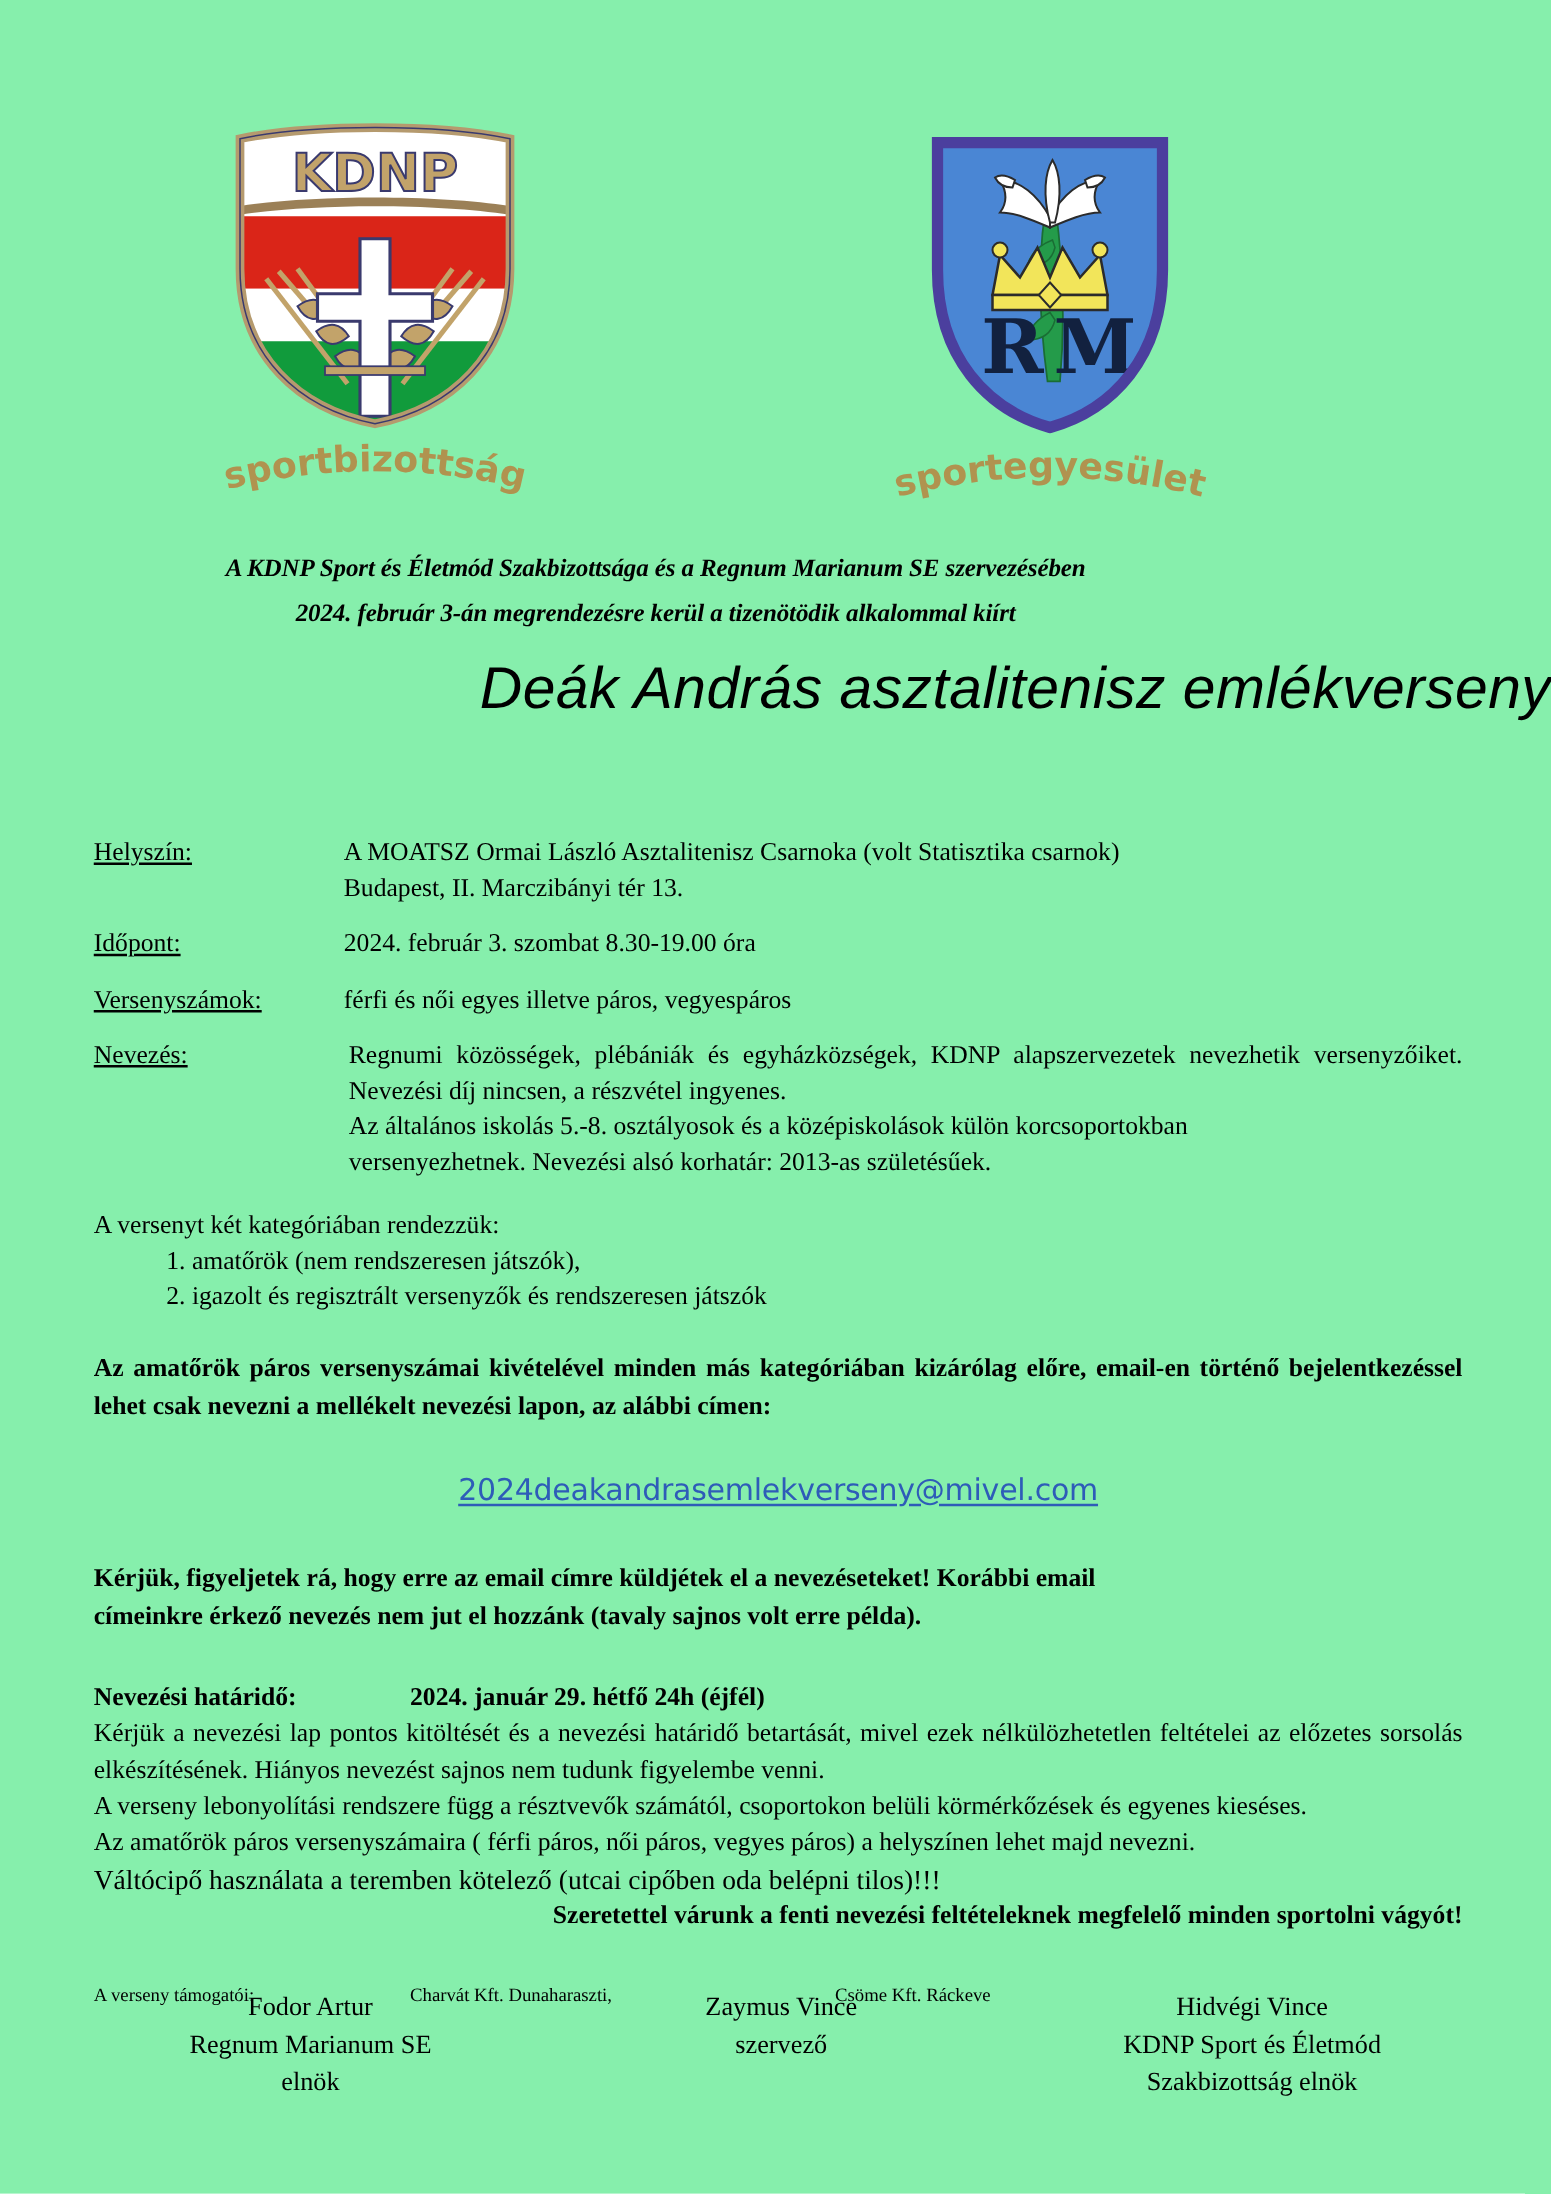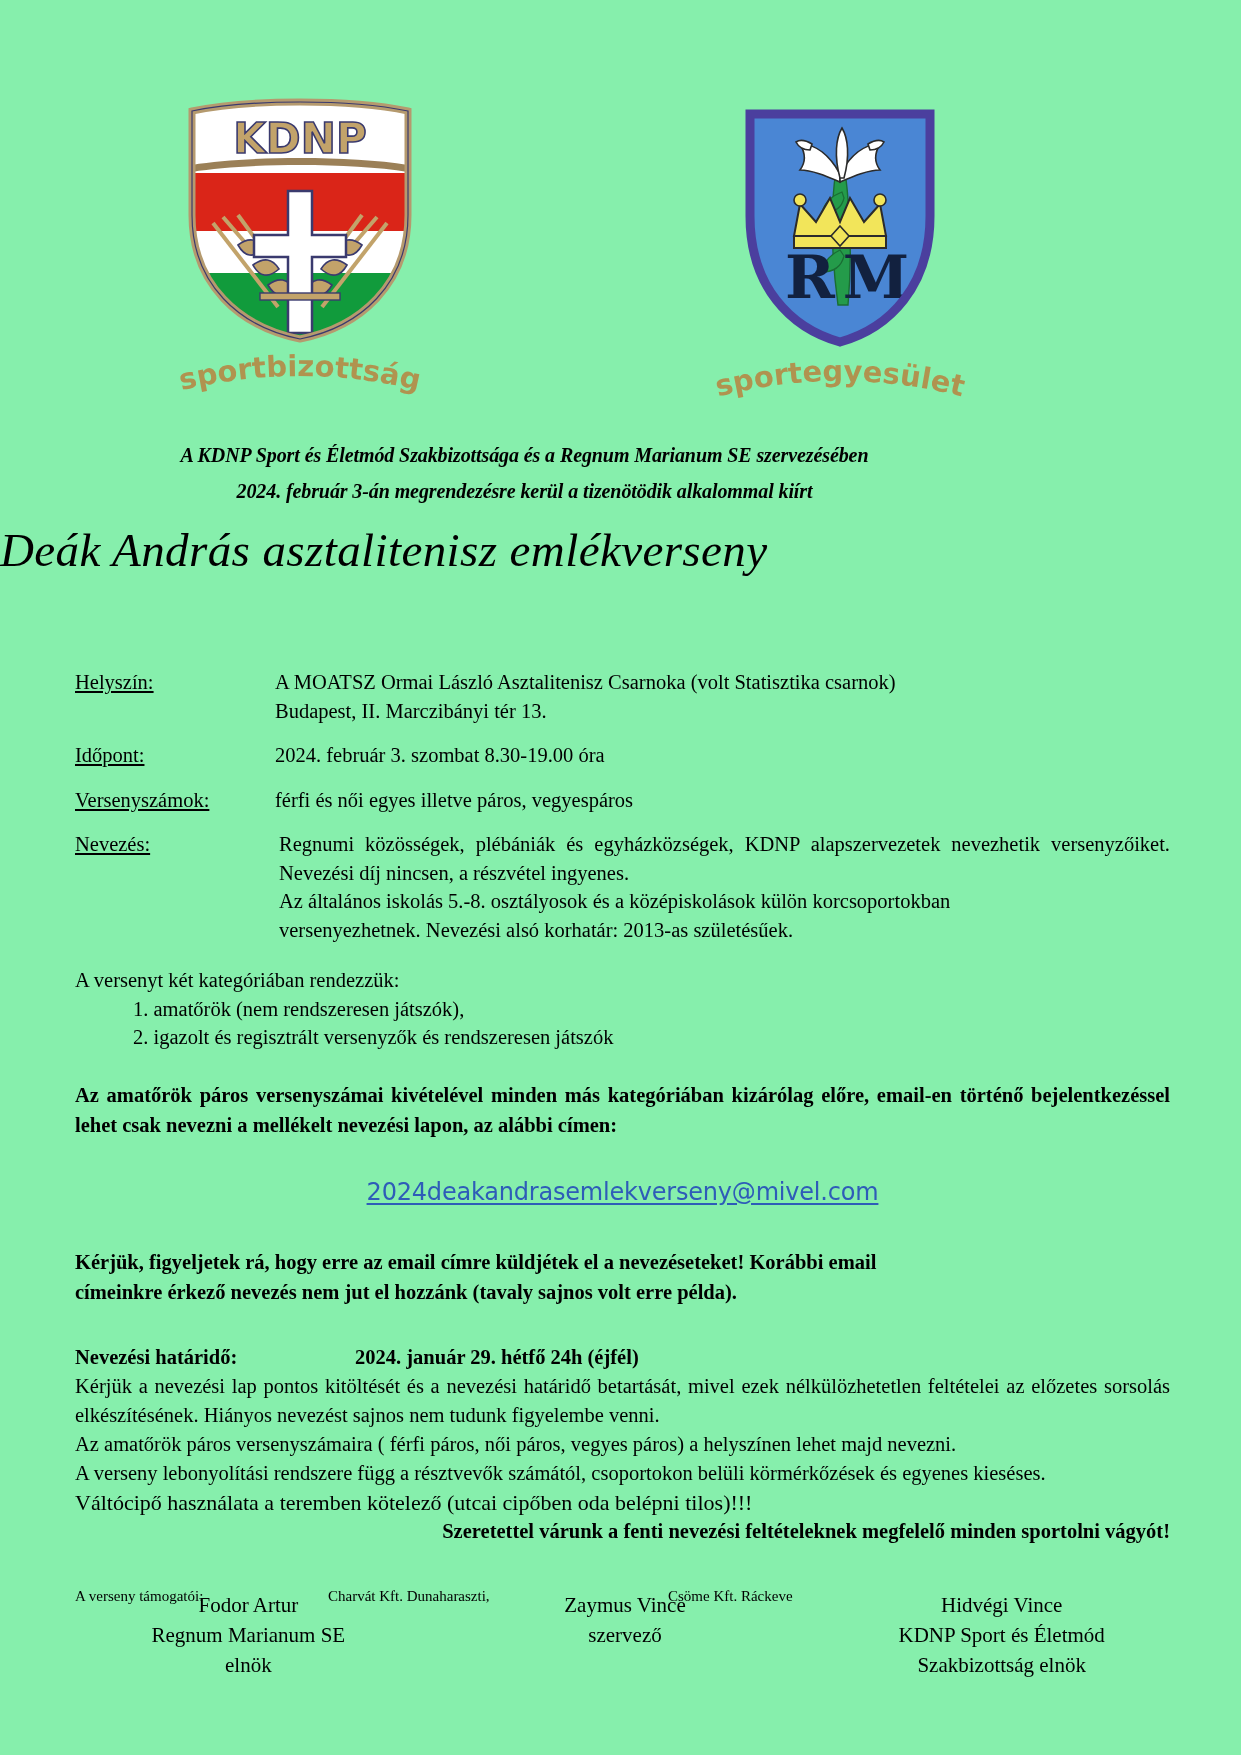--- a/index.html
+++ b/index.html
@@ -48,22 +48,22 @@
     font-style: italic;
     font-size: 20px;
     line-height: 36px;
     letter-spacing: -0.1px;
   }
   .maintitle {
     position: absolute;
     left: 0;
     top: 519px;
     width: 1241px;
-    text-align: left;
-    font-family: Liberation Serif, serif;
+    text-align: right;
+    font-family: Liberation Sans, sans-serif;
     font-style: italic;
     font-weight: normal;
     font-size: 47px;
     line-height: 62px;
     letter-spacing: 0.4px;
   }
 
   
   .body-area {
     position: absolute;
@@ -111,21 +111,20 @@
   }
   .notice {
     font-weight: bold;
     margin-top: 40px;
     line-height: 30px;
   }
   .deadline {
     font-weight: bold;
     margin-top: 36px;
     display: flex;
-    gap: 27px;
   }
   .deadline .dl-lab { width: 253px; flex: 0 0 253px; }
   .fine {
     line-height: 29px;
   }
   .fine .just { text-align: justify; }
   .bigger { font-size: 22px; }
   .strong { font-weight: bold; text-align: right; }
 
   .sponsors {
@@ -318,22 +317,22 @@
       <div>címeinkre érkező nevezés nem jut el hozzánk (tavaly sajnos volt erre példa).</div>
     </div>
 
     <div class="deadline">
       <div class="dl-lab">Nevezési határidő:</div>
       <div>2024. január 29. hétfő 24h (éjfél)</div>
     </div>
 
     <div class="fine">
       <div class="just">Kérjük a nevezési lap pontos kitöltését és a nevezési határidő betartását, mivel ezek nélkülözhetetlen feltételei az előzetes sorsolás elkészítésének. Hiányos nevezést sajnos nem tudunk figyelembe venni.</div>
+      <div>A verseny lebonyolítási rendszere függ a résztvevők számától, csoportokon belüli körmérkőzések és egyenes kieséses.</div>
       <div>Az amatőrök páros versenyszámaira ( férfi páros, női páros, vegyes páros) a helyszínen lehet majd nevezni.</div>
-      <div>A verseny lebonyolítási rendszere függ a résztvevők számától, csoportokon belüli körmérkőzések és egyenes kieséses.</div>
       <div class="bigger">Váltócipő használata a teremben kötelező (utcai cipőben oda belépni tilos)!!!</div>
       <div class="strong">Szeretettel várunk a fenti nevezési feltételeknek megfelelő minden sportolni vágyót!</div>
     </div>
 
     <div class="sponsors">
       <div class="sp-lab">A verseny támogatói:</div>
       <div class="sp-one">Charvát Kft. Dunaharaszti,</div>
       <div>Csöme Kft. Ráckeve</div>
     </div>
 

